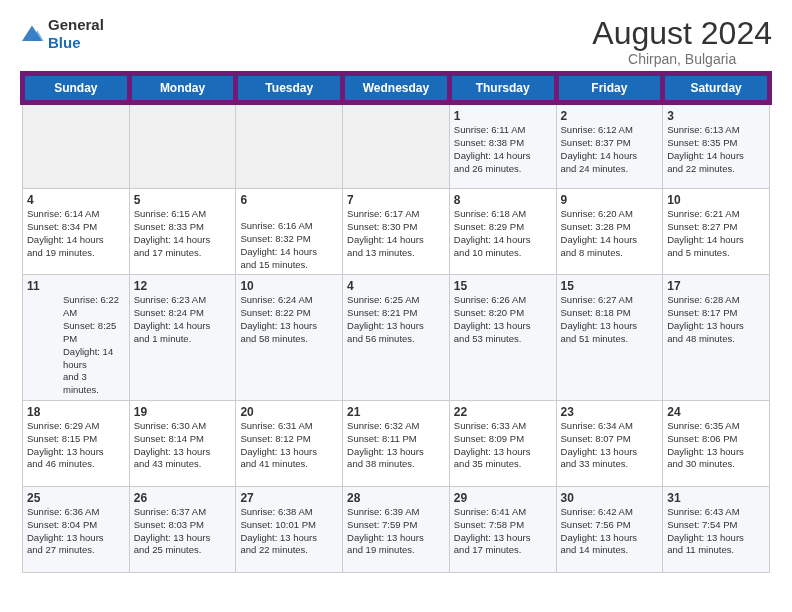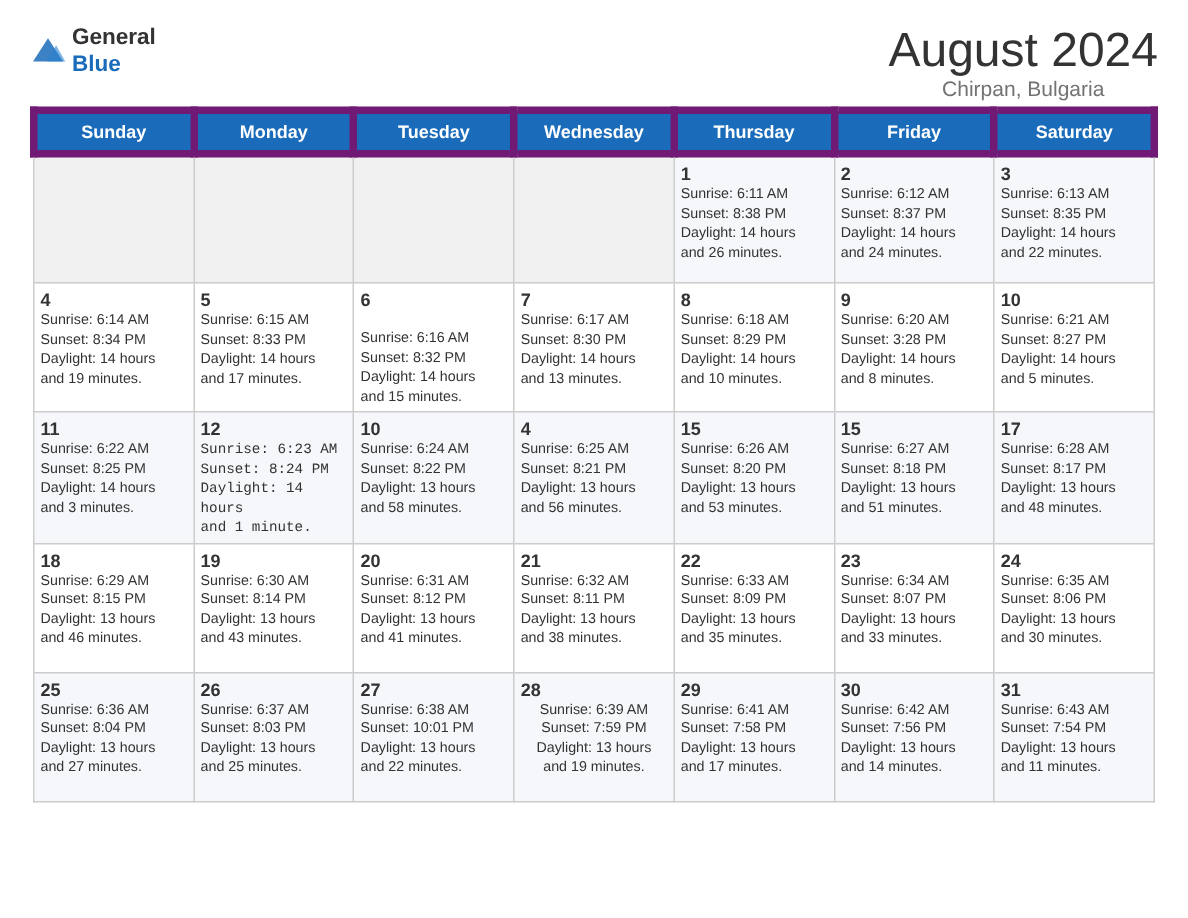--- a/index.html
+++ b/index.html
@@ -195,28 +195,28 @@
             <span class="day-num">10</span>
             <div class="day-info" style="white-space: pre-line;">Sunrise: 6:21 AM
 Sunset: 8:27 PM
 Daylight: 14 hours
 and 5 minutes.</div>
           </td>
         </tr>
         <tr>
           <td>
             <span class="day-num">11</span>
-            <div class="day-info" style="white-space: pre-line;">Sunrise: 6:22 AM
+            <div class="day-info" style="white-space: pre-line; margin-left: 36px;">Sunrise: 6:22 AM
 Sunset: 8:25 PM
 Daylight: 14 hours
 and 3 minutes.</div>
           </td>
           <td>
             <span class="day-num">12</span>
-            <div class="day-info" style="white-space: pre-line; font-family: Liberation Mono, monospace;">Sunrise: 6:23 AM
+            <div class="day-info" style="white-space: pre-line;">Sunrise: 6:23 AM
 Sunset: 8:24 PM
 Daylight: 14 hours
 and 1 minute.</div>
           </td>
           <td>
             <span class="day-num">10</span>
             <div class="day-info" style="white-space: pre-line;">Sunrise: 6:24 AM
 Sunset: 8:22 PM
 Daylight: 13 hours
 and 58 minutes.</div>
@@ -318,21 +318,21 @@
           </td>
           <td>
             <span class="day-num">27</span>
             <div class="day-info" style="white-space: pre-line;">Sunrise: 6:38 AM
 Sunset: 10:01 PM
 Daylight: 13 hours
 and 22 minutes.</div>
           </td>
           <td>
             <span class="day-num">28</span>
-            <div class="day-info" style="white-space: pre-line; text-align: center;">Sunrise: 6:39 AM
+            <div class="day-info" style="white-space: pre-line;">Sunrise: 6:39 AM
 Sunset: 7:59 PM
 Daylight: 13 hours
 and 19 minutes.</div>
           </td>
           <td>
             <span class="day-num">29</span>
             <div class="day-info" style="white-space: pre-line;">Sunrise: 6:41 AM
 Sunset: 7:58 PM
 Daylight: 13 hours
 and 17 minutes.</div>

